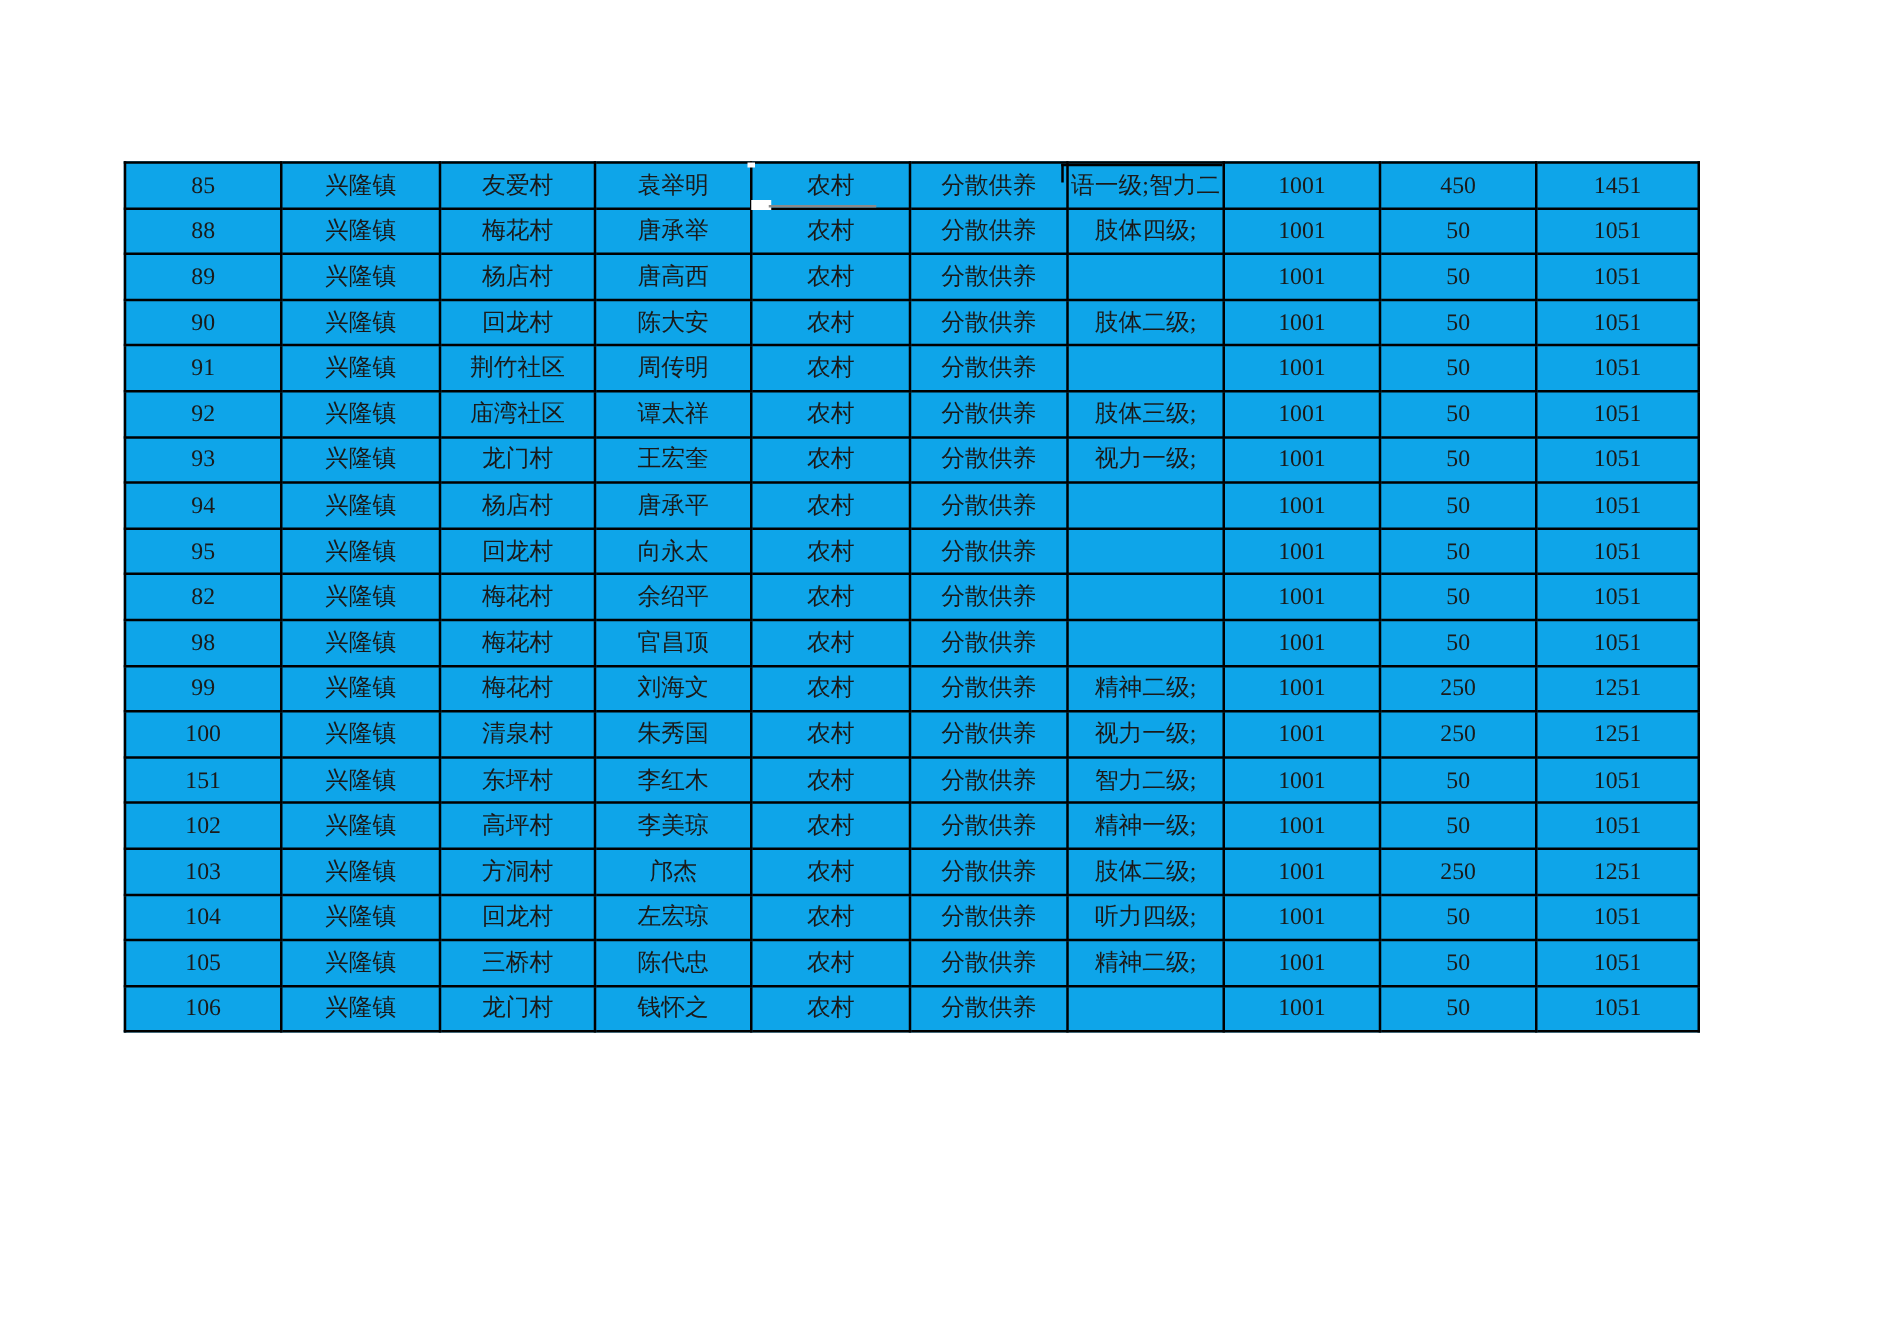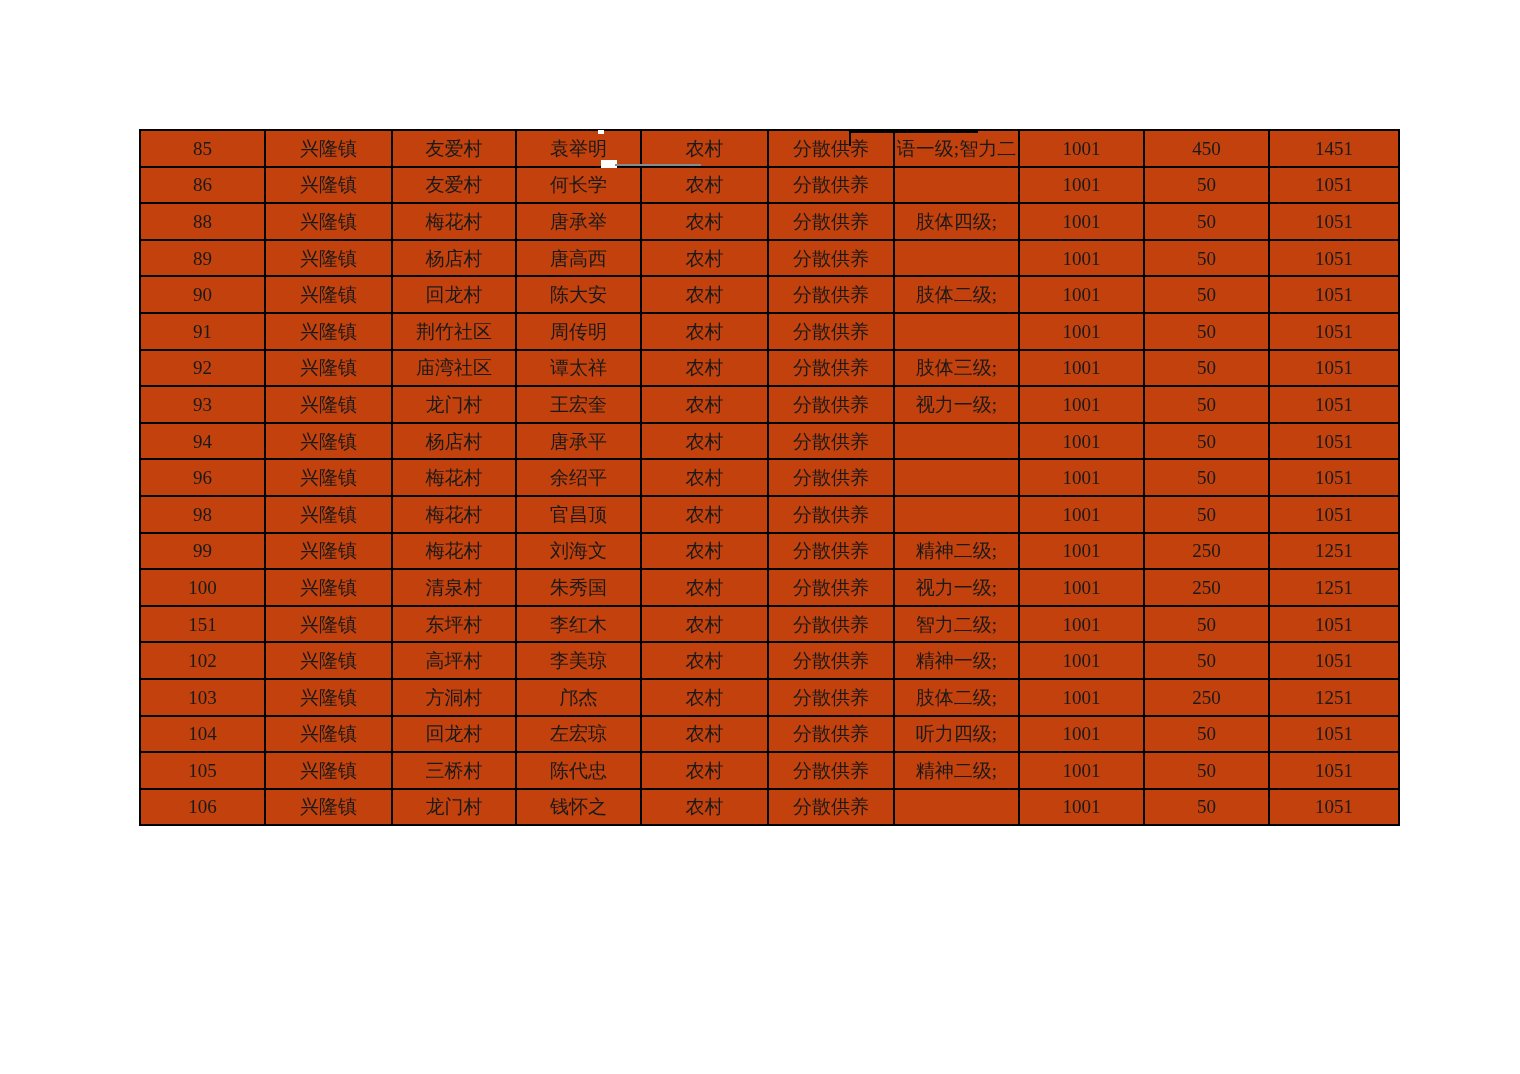--- a/index.html
+++ b/index.html
@@ -16,22 +16,21 @@
     color: #1a1a1a;
   }
   .table-wrap {
     position: absolute;
     left: 99px;
     top: 129px;
   }
   table.grid {
     border-collapse: collapse;
     table-layout: fixed;
-    background: #c2410c;
-    margin-left: 40px;
+    background: #0ea5e9;
   }
   table.grid td {
     border: 2px solid #000000;
     height: 34.6px;
     padding: 0;
     text-align: center;
     vertical-align: middle;
     font-size: 19px;
     line-height: 1;
     white-space: nowrap;
@@ -92,32 +91,20 @@
           <td>友爱村</td>
           <td>袁举明</td>
           <td>农村</td>
           <td>分散供养</td>
           <td>语一级;智力二</td>
           <td>1001</td>
           <td>450</td>
           <td>1451</td>
         </tr>
         <tr>
-          <td>86</td>
-          <td>兴隆镇</td>
-          <td>友爱村</td>
-          <td>何长学</td>
-          <td>农村</td>
-          <td>分散供养</td>
-          <td></td>
-          <td>1001</td>
-          <td>50</td>
-          <td>1051</td>
-        </tr>
-        <tr>
           <td>88</td>
           <td>兴隆镇</td>
           <td>梅花村</td>
           <td>唐承举</td>
           <td>农村</td>
           <td>分散供养</td>
           <td>肢体四级;</td>
           <td>1001</td>
           <td>50</td>
           <td>1051</td>
@@ -188,21 +175,33 @@
           <td>杨店村</td>
           <td>唐承平</td>
           <td>农村</td>
           <td>分散供养</td>
           <td></td>
           <td>1001</td>
           <td>50</td>
           <td>1051</td>
         </tr>
         <tr>
-          <td>96</td>
+          <td>95</td>
+          <td>兴隆镇</td>
+          <td>回龙村</td>
+          <td>向永太</td>
+          <td>农村</td>
+          <td>分散供养</td>
+          <td></td>
+          <td>1001</td>
+          <td>50</td>
+          <td>1051</td>
+        </tr>
+        <tr>
+          <td>82</td>
           <td>兴隆镇</td>
           <td>梅花村</td>
           <td>余绍平</td>
           <td>农村</td>
           <td>分散供养</td>
           <td></td>
           <td>1001</td>
           <td>50</td>
           <td>1051</td>
         </tr>

